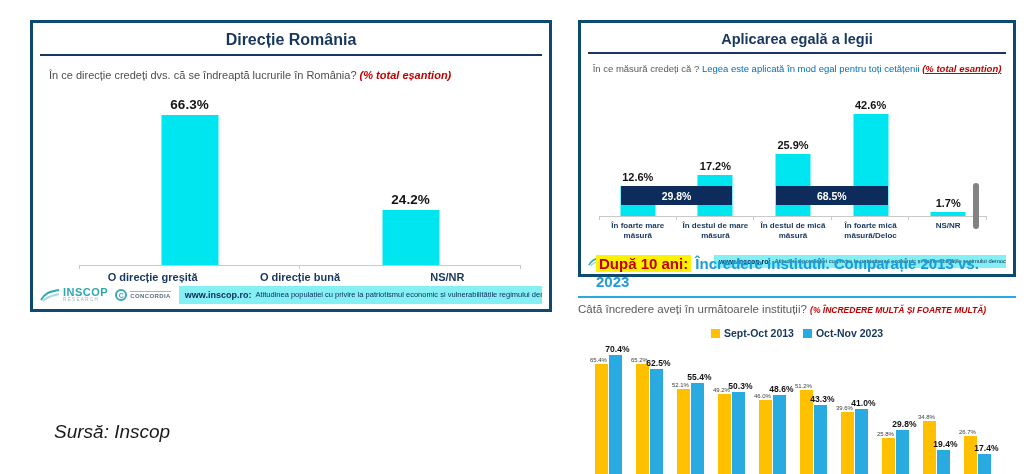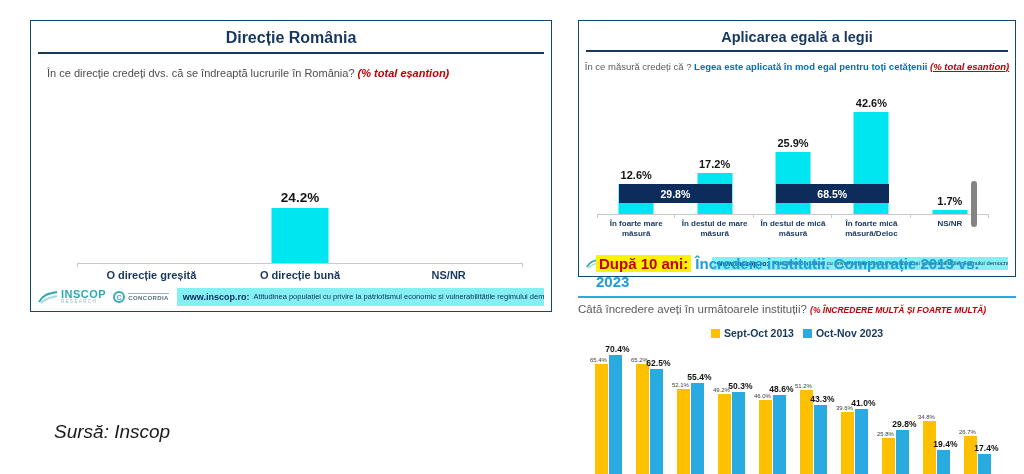--- a/index.html
+++ b/index.html
@@ -1,34 +1,34 @@
 <!DOCTYPE html>
 <html><head>
 <meta charset="utf-8">
 <style>
   html,body{margin:0;padding:0;background:#ffffff;}
   body{width:1024px;height:474px;overflow:hidden;font-family:"Liberation Sans",sans-serif;}
   .stage{position:relative;width:1024px;height:474px;background:#fff;}
 
   
-  .card{position:absolute;background:#fff;border:1px solid #0c4a6e;box-sizing:border-box;}
+  .card{position:absolute;background:#fff;border:3px solid #0c4a6e;box-sizing:border-box;}
   .card-left{left:30px;top:20px;width:522px;height:292px;}
   .card-right{left:578px;top:20px;width:438px;height:257px;}
 
   .panel-title{margin:8px 6px 0;text-align:center;font-weight:bold;color:#17375e;}
   .card-left .panel-title{font-size:16px;}
   .card-right .panel-title{font-size:14.5px;}
   .title-rule{height:2px;background:#17375e;margin:5px 7px 0;}
 
   .subtitle{font-size:11px;color:#4d4d4d;}
   .card-left .subtitle{margin:13px 0 0 16px;}
   .card-right .subtitle{margin:9px 4px 0;text-align:center;font-size:9.5px;color:#595959;}
   .q-note{color:#c00000;font-weight:bold;font-style:italic;}
   .q-note-u{color:#c00000;font-weight:bold;font-style:italic;text-decoration:underline;}
-  .q-hl{color:#0070c0;font-weight:bold;}
+  .q-hl{color:#0070c0;font-weight:normal;}
 
   
   .plotA{position:relative;margin:26px 28px 0 46px;height:158px;display:flex;border-bottom:1px solid #c9c9c9;}
   .plotA::before{content:"";position:absolute;left:0;bottom:-4px;width:1px;height:4px;background:#c9c9c9;}
   .colA{flex:1;position:relative;}
   .colA::after{content:"";position:absolute;right:0;bottom:-4px;width:1px;height:4px;background:#c9c9c9;}
   .barA{position:absolute;bottom:0;left:50%;transform:translateX(-50%);width:57px;}
   .vlabelA{position:absolute;left:0;right:0;text-align:center;font-size:13.5px;font-weight:bold;color:#141414;}
   .catsA{display:flex;margin:5px 28px 0 46px;}
   .catA{flex:1;text-align:center;font-size:11px;font-weight:bold;color:#17375e;}
@@ -90,20 +90,24 @@
 
   <section class="card card-left">
     <h1 class="panel-title">Direcție România</h1>
     <div class="title-rule"></div>
     <p class="subtitle">
       <span>În ce direcție credeți dvs. că se îndreaptă lucrurile în România?</span>
       <span class="q-note">(% total eșantion)</span>
     </p>
     <div class="plotA">
         <div class="colA">
+          <div class="vlabelA" style="bottom: 153px;">66.3%</div>
+          <div class="barA" style="height: 150px; background: rgb(0, 230, 240);"></div>
+        </div>
+        <div class="colA">
           <div class="vlabelA" style="bottom: 58px;">24.2%</div>
           <div class="barA" style="height: 55px; background: rgb(0, 230, 240);"></div>
         </div>
       </div>
     <div class="catsA">
         <div class="catA">O direcție greșită</div>
         <div class="catA">O direcție bună</div>
         <div class="catA">NS/NR</div>
       </div>
     <div class="footer-row">

